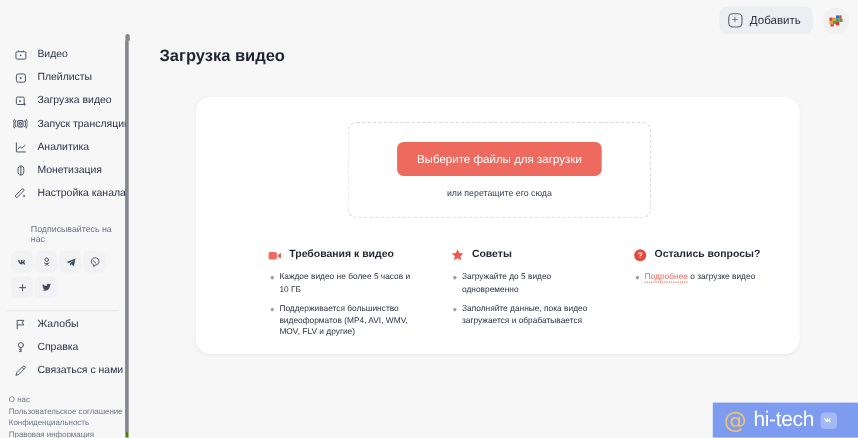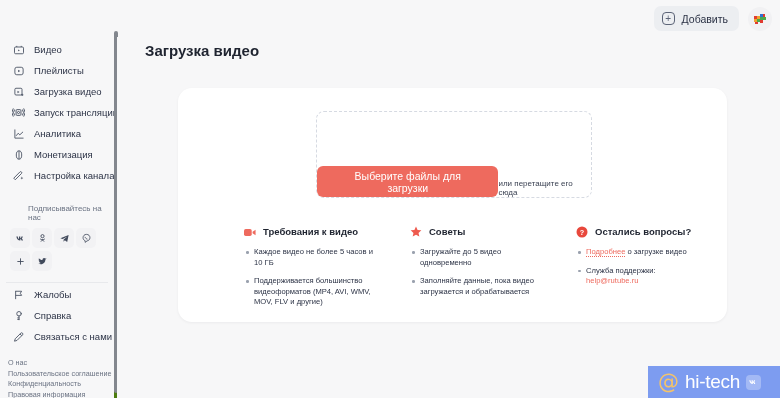--- a/index.html
+++ b/index.html
@@ -116,21 +116,21 @@
     position: absolute; left: 61px; top: 51px;
     width: 549px; height: 234px;
     background: #ffffff; border-radius: 14px;
     box-shadow: 0 1px 3px rgba(20,25,40,0.05);
   }
 
   .dropzone {
     position: absolute; left: 138px; top: 23px;
     width: 276px; height: 87px;
     border: 1.3px dashed #d6dae2; border-radius: 8px;
-    display: flex; flex-direction: row; align-items: flex-end; justify-content: center;
+    display: flex; flex-direction: column; align-items: center; justify-content: center;
     cursor: pointer;
   }
   .upload-btn {
     background: #ee6a5e; color: #fff; border: none; border-radius: 6px;
     height: 31px; padding: 0 18px; cursor: pointer;
     font-size: 10.5px; font-family: "Liberation Sans", sans-serif;
   }
   .drop-hint { font-size: 8px; color: #3a4152; margin-top: 11px; }
 
   .cols {
@@ -409,24 +409,20 @@
                   <circle cx="7" cy="7" r="6.4" fill="#e8483c"></circle>
                   <text x="7" y="10.2" text-anchor="middle" font-size="8.5" fill="#ffffff" font-family="Liberation Sans, sans-serif" font-weight="bold">?</text>
                 </svg>
             </span>
             <span class="col-title">Остались вопросы?</span>
           </div>
           <ul class="bullets">
             <li>
               <a class="lnk">Подробнее</a><span> о загрузке видео</span>
             </li>
-            <li>
-              <span>Служба поддержки:</span><br>
-              <a class="mail">help@rutube.ru</a>
-            </li>
           </ul>
         </div>
 
       </div>
     </div>
   </div>
 
   <div class="watermark">
     <span class="wm-at">@</span>
     <span class="wm-text">hi-tech</span>

